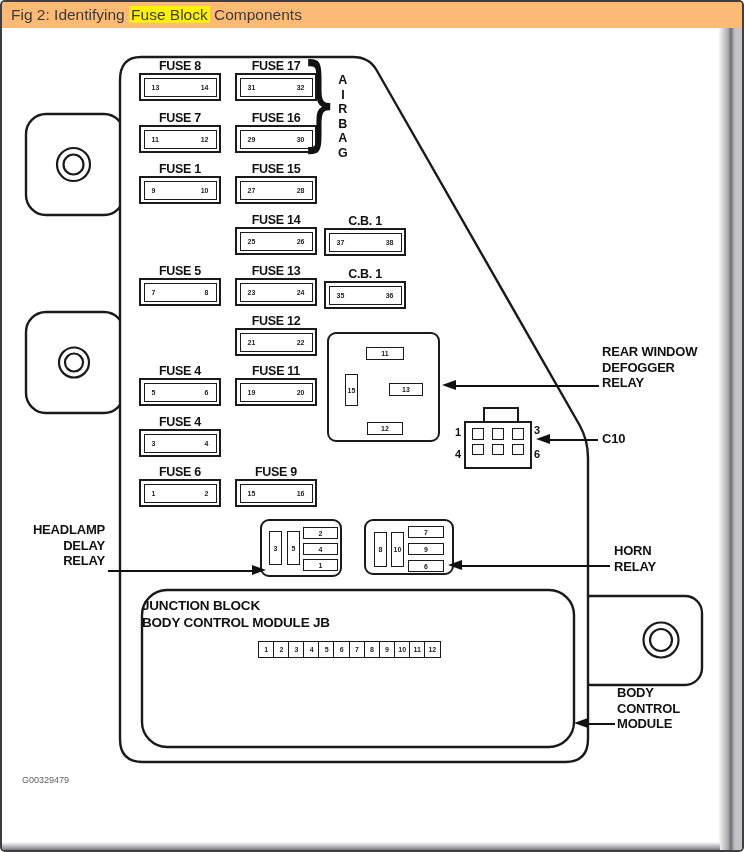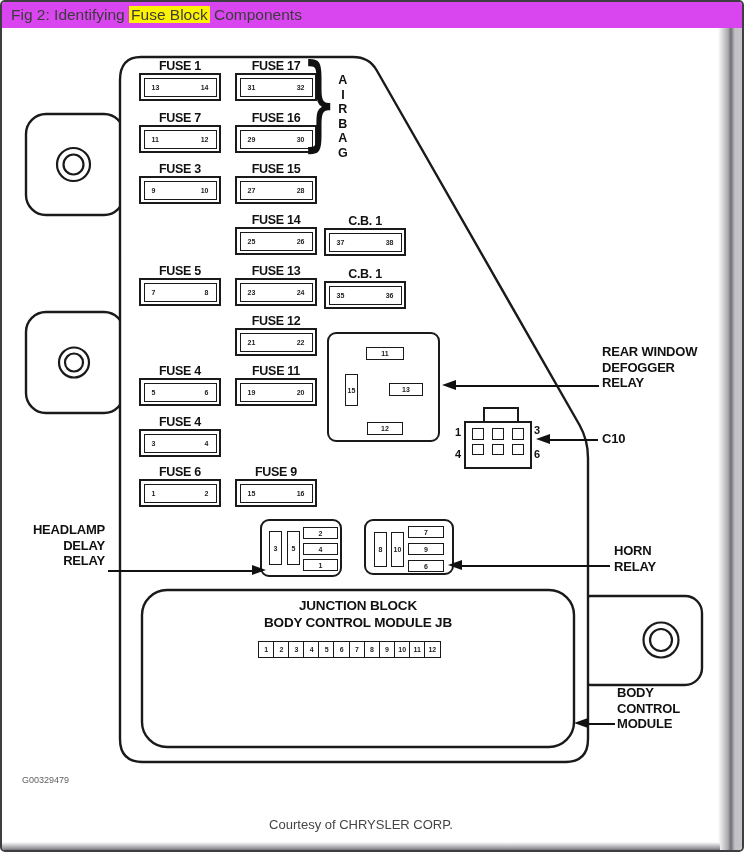--- a/index.html
+++ b/index.html
@@ -1,18 +1,18 @@
 <!DOCTYPE html>
 <html><head>
 <meta charset="utf-8">
 <style>
   html,body{margin:0;padding:0;background:#ffffff;}
   *{box-sizing:border-box;}
   .screen{position:relative;width:744px;height:852px;background:#ffffff;border:2px solid #3e3e42;border-radius:5px;overflow:hidden;font-family:"Liberation Sans",sans-serif;}
-  .header{position:absolute;left:0;top:0;width:100%;height:26px;background:#d946ef;line-height:26px;padding-left:9px;font-size:15.5px;color:#3b3b3b;white-space:nowrap;}
+  .header{position:absolute;left:0;top:0;width:100%;height:26px;background:#fdba74;line-height:26px;padding-left:9px;font-size:15.5px;color:#3b3b3b;white-space:nowrap;}
   .hl{background:#fff200;padding:0 2px;}
   .edge-right{position:absolute;left:716px;top:26px;width:28px;height:826px;background:linear-gradient(to right,#ffffff 0%,#a9a9ad 36%,#6e6e73 46%,#c2c2c6 60%,#c6c6c9 100%);}
   .edge-bottom{position:absolute;left:0;top:840px;width:718px;height:12px;background:linear-gradient(to bottom,#ffffff 0%,#9a9a9e 52%,#707075 68%,#c2c2c6 90%,#c6c6c9 100%);}
   svg.outline{position:absolute;left:0;top:0;}
   .fuse{position:absolute;width:82px;}
   .fuse-label{font-size:12.5px;font-weight:bold;letter-spacing:-0.3px;color:#111;text-align:center;height:14px;line-height:14px;white-space:nowrap;}
   .fuse-body{border:2px solid #1a1a1a;height:28px;padding:2.5px;background:#fff;}
   .fuse-inner{border:1.5px solid #1a1a1a;height:100%;display:flex;justify-content:space-between;align-items:center;padding:0 7px;}
   .term{font-size:7px;font-weight:bold;color:#222;}
   .callout{position:absolute;font-size:13px;font-weight:bold;line-height:15.5px;letter-spacing:-0.2px;color:#111;white-space:pre-line;}
@@ -22,21 +22,21 @@
   .relay-box{position:absolute;border:2px solid #1a1a1a;border-radius:9px;background:#fff;}
   .slot{position:absolute;border:1.5px solid #1a1a1a;background:#fff;display:flex;align-items:center;justify-content:center;font-size:7px;font-weight:bold;color:#222;}
   .airbag{position:absolute;left:336px;top:71px;font-size:12.5px;font-weight:bold;line-height:14.6px;color:#111;white-space:pre-line;text-align:center;}
   .brace{position:absolute;left:299px;top:50px;height:102px;font-size:104px;line-height:100px;font-family:"DejaVu Sans",sans-serif;color:#111;transform:scaleX(0.55);transform-origin:left top;font-weight:normal;}
   .c10{position:absolute;left:462px;top:405px;width:70px;height:62px;}
   .c10-tab{position:absolute;left:19px;top:0;width:36px;height:16px;border:2px solid #1a1a1a;background:#fff;}
   .c10-body{position:absolute;left:0;top:14px;width:68px;height:48px;border:2px solid #1a1a1a;background:#fff;padding:5px 6px 0 6px;}
   .c10-row{display:flex;justify-content:space-between;margin-bottom:4px;}
   .pin-sq{width:12px;height:11.5px;border:1.5px solid #1a1a1a;}
   .c10-pin{position:absolute;font-size:11px;font-weight:bold;color:#111;}
-  .jb-text{position:absolute;left:140px;width:432px;text-align:center;font-size:13.5px;font-weight:bold;letter-spacing:-0.2px;color:#111;white-space:nowrap;}
+  .jb-text{position:absolute;left:140px;width:432px;font-size:13.5px;font-weight:bold;letter-spacing:-0.2px;color:#111;white-space:nowrap;}
   .jb-cells{position:absolute;left:256px;top:639px;display:flex;}
   .jb-cell{width:16.6px;height:17px;border:1.5px solid #1a1a1a;margin-left:-1.5px;display:flex;align-items:center;justify-content:center;font-size:7px;font-weight:bold;color:#222;background:#fff;}
   .jb-cell:first-child{margin-left:0;}
   .figid{position:absolute;left:20px;top:773px;font-size:9px;color:#5f5f5f;}
   .credit{position:absolute;left:0;top:815px;width:718px;text-align:center;font-size:13px;color:#454545;}
 </style>
 </head>
 <body>
 
 <div class="screen">
@@ -58,39 +58,39 @@
       <circle cx="71.5" cy="162.5" r="16.5"></circle>
       <circle cx="71.5" cy="162.5" r="10"></circle>
       <circle cx="72" cy="360.5" r="15"></circle>
       <circle cx="72" cy="360.5" r="9"></circle>
       <circle cx="659" cy="638" r="17.5"></circle>
       <circle cx="659" cy="638" r="11"></circle>
     </g>
   </svg>
 
   <div class="fuse" style="left:137px;top:57px">
-      <div class="fuse-label">FUSE 1</div>
+      <div class="fuse-label">FUSE 8</div>
       <div class="fuse-body">
         <div class="fuse-inner">
           <span class="term">13</span>
           <span class="term">14</span>
         </div>
       </div>
     </div>
   <div class="fuse" style="left:137px;top:109px">
       <div class="fuse-label">FUSE 7</div>
       <div class="fuse-body">
         <div class="fuse-inner">
           <span class="term">11</span>
           <span class="term">12</span>
         </div>
       </div>
     </div>
   <div class="fuse" style="left:137px;top:160px">
-      <div class="fuse-label">FUSE 3</div>
+      <div class="fuse-label">FUSE 1</div>
       <div class="fuse-body">
         <div class="fuse-inner">
           <span class="term">9</span>
           <span class="term">10</span>
         </div>
       </div>
     </div>
   <div class="fuse" style="left:137px;top:262px">
       <div class="fuse-label">FUSE 5</div>
       <div class="fuse-body">
@@ -305,15 +305,14 @@
     <span class="jb-cell">12</span>
   </div>
 
   <div class="aline" style="left:584px;top:721px;width:29px;"></div>
   <div class="ah-l" style="left:572px;top:716px;"></div>
   <div class="callout" style="left:615px;top:683px;">BODY
 CONTROL
 MODULE</div>
 
   <div class="figid">G00329479</div>
-  <div class="credit">Courtesy of CHRYSLER CORP.</div>
 
 </div>
 
 </body></html>

